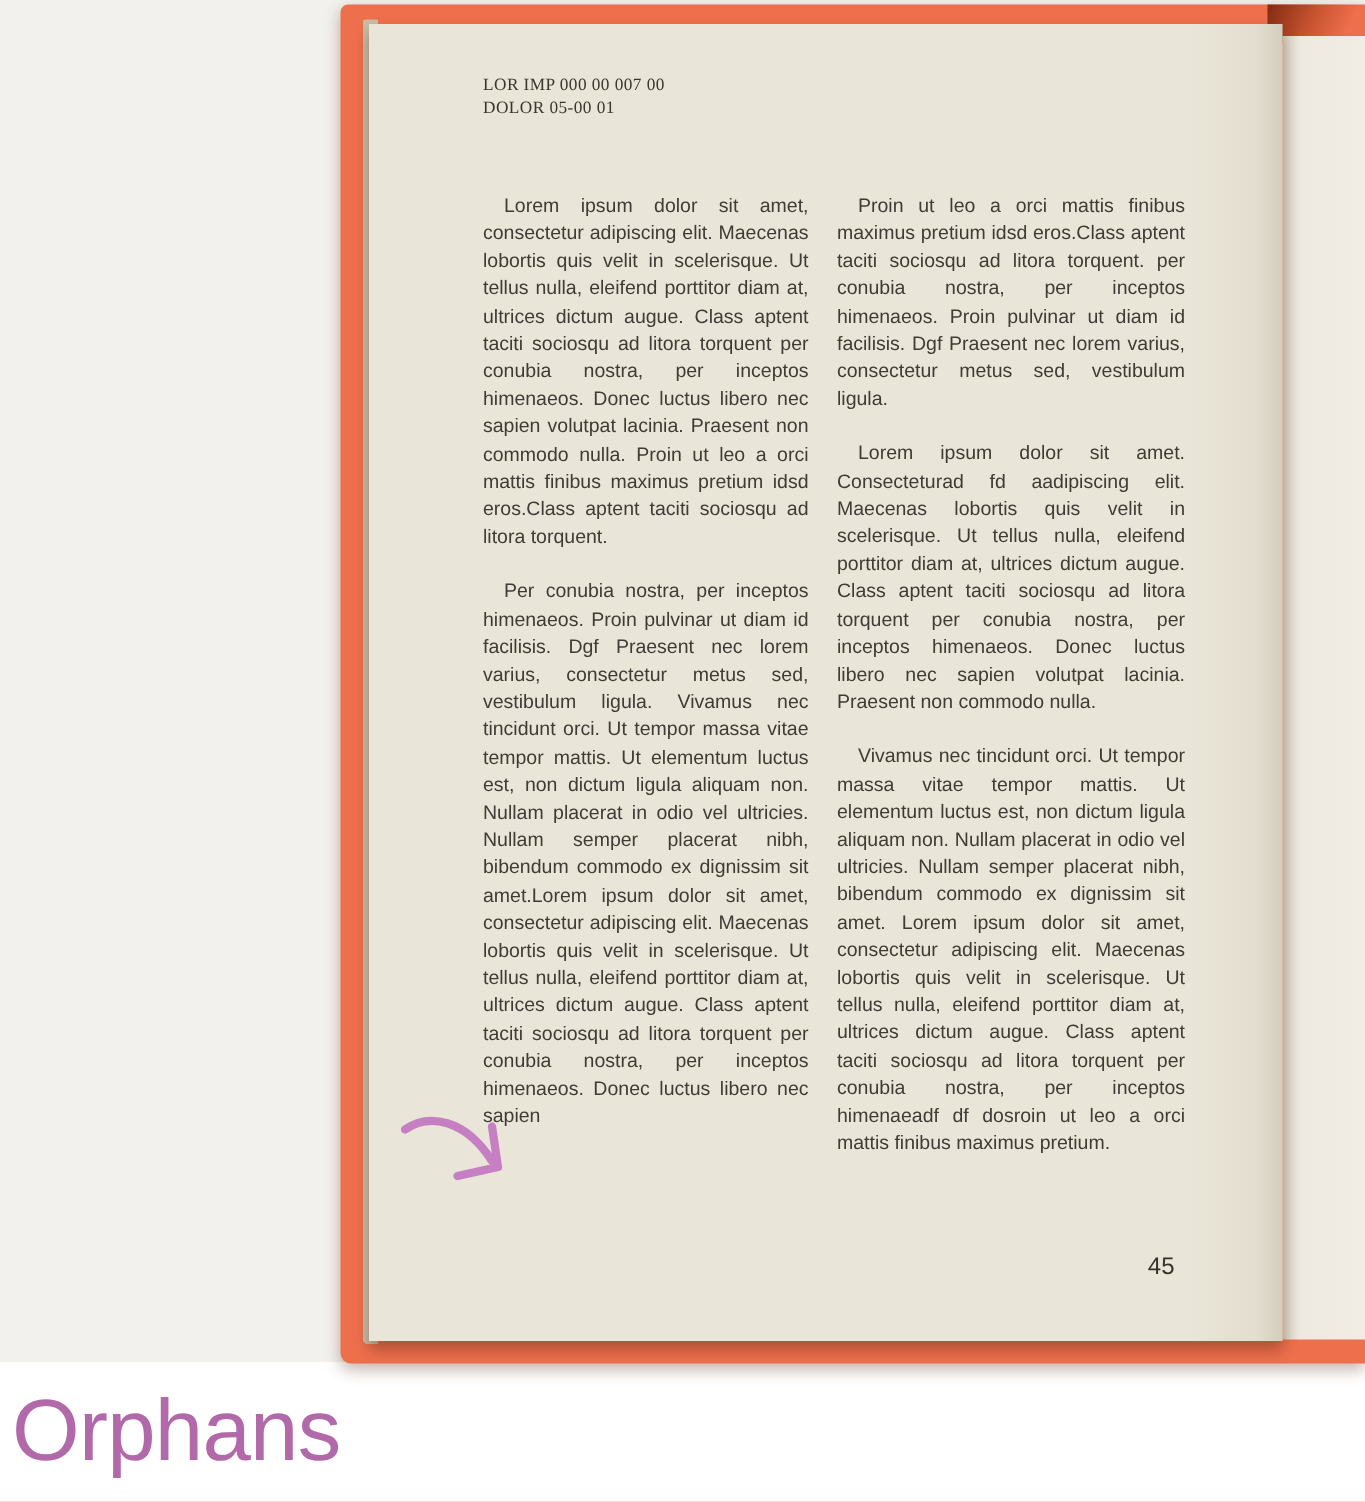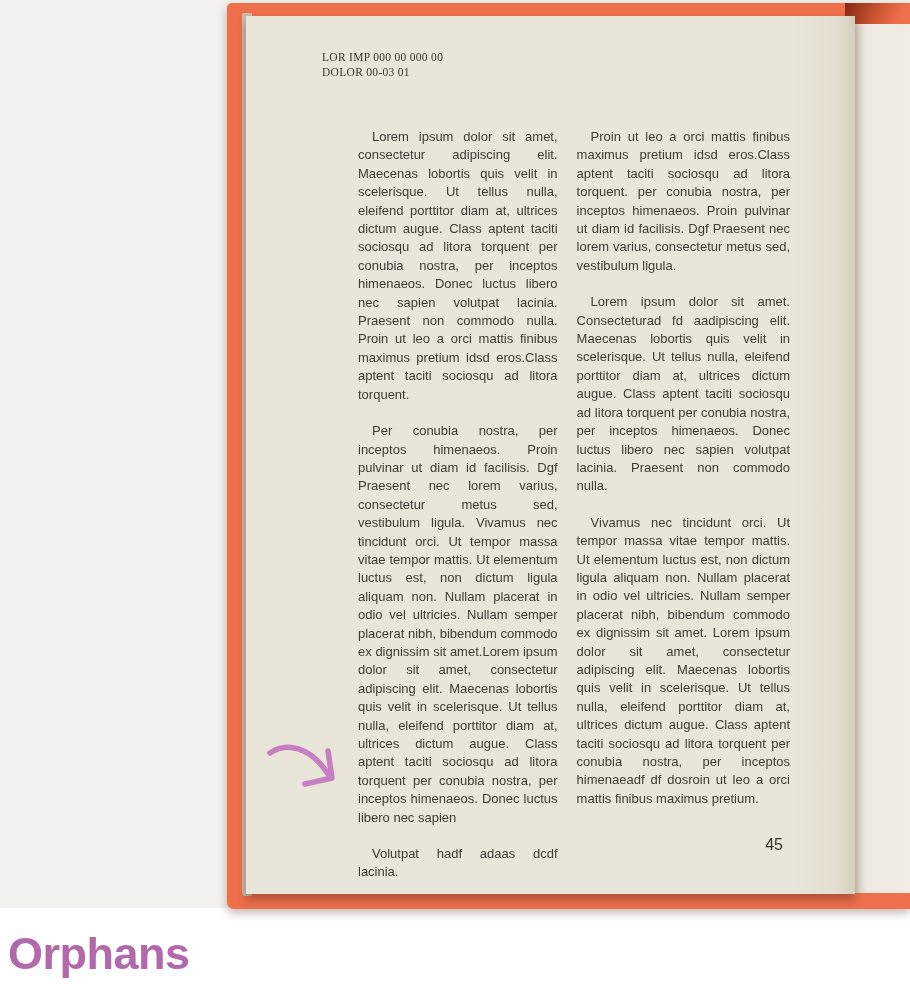--- a/index.html
+++ b/index.html
@@ -44,21 +44,21 @@
   .running-header{
     position:absolute;left:76px;top:34px;
     font-family:"Liberation Serif",serif;
     font-size:11.5px;line-height:15px;letter-spacing:.3px;
     color:#3c362e;
   }
   .columns{
     position:absolute;left:76px;top:112px;width:468px;
     display:flex;gap:19px;
   }
-  .col1{width:217px;margin-left:36px;}
+  .col1{width:217px;}
   .col2{width:232px;}
   .columns p{
     margin:0 0 18px;
     font-size:13px;line-height:18.4px;
     text-align:justify;
     text-indent:14px;
     color:#3f3b35;
   }
   .columns p:last-child{margin-bottom:0;}
   .page-number{
@@ -66,51 +66,50 @@
     font-size:16px;color:#36322c;
   }
   .orphan-arrow{
     position:absolute;left:4px;top:724px;
     width:96px;height:60px;
     z-index:3;
   }
   
   .caption{
     position:absolute;left:8px;top:930px;
-    font-size:45px;line-height:48px;
-    font-weight:bold;letter-spacing:-.5px;
+    font-size:58px;line-height:48px;
+    font-weight:normal;letter-spacing:-.5px;
     color:#b269aa;
   }
 </style>
 </head>
 <body>
 
 <div class="stage">
 
   <div class="bottom-band"></div>
 
   <div class="book">
     <div class="cover">
       <div class="cover-fold"></div>
     </div>
     <div class="stack-edge"></div>
     <div class="right-page"></div>
 
     <div class="page">
 
       <div class="running-header">
-        <div>LOR IMP 000 00 000 00</div>
-        <div>DOLOR 00-03 01</div>
+        <div>LOR IMP 000 00 007 00</div>
+        <div>DOLOR 05-00 01</div>
       </div>
 
       <div class="columns">
         <div class="col1">
           <p>Lorem ipsum dolor sit amet, consectetur adipiscing elit. Maecenas lobortis quis velit in scelerisque. Ut tellus nulla, eleifend porttitor diam at, ultrices dictum augue. Class aptent taciti sociosqu ad litora torquent per conubia nostra, per inceptos himenaeos. Donec luctus libero nec sapien volutpat lacinia. Praesent non commodo nulla. Proin ut leo a orci mattis finibus maximus pretium idsd eros.Class aptent taciti sociosqu ad litora torquent.</p>
           <p>Per conubia nostra, per inceptos himenaeos. Proin pulvinar ut diam id facilisis. Dgf Praesent nec lorem varius, consectetur metus sed, vestibulum ligula. Vivamus nec tincidunt orci. Ut tempor massa vitae tempor mattis. Ut elementum luctus est, non dictum ligula aliquam non. Nullam placerat in odio vel ultricies. Nullam semper placerat nibh, bibendum commodo ex dignissim sit amet.Lorem ipsum dolor sit amet, consectetur adipiscing elit. Maecenas lobortis quis velit in scelerisque. Ut tellus nulla, eleifend porttitor diam at, ultrices dictum augue. Class aptent taciti sociosqu ad litora torquent per conubia nostra, per inceptos himenaeos. Donec luctus libero nec sapien</p>
-          <p>Volutpat  hadf adaas dcdf lacinia.</p>
         </div>
         <div class="col2">
           <p>Proin ut leo a orci mattis finibus maximus pretium idsd eros.Class aptent taciti sociosqu ad litora torquent. per conubia nostra, per inceptos himenaeos. Proin pulvinar ut diam id facilisis. Dgf Praesent nec lorem varius, consectetur metus sed, vestibulum ligula.</p>
           <p>Lorem ipsum dolor sit amet. Consecteturad fd aadipiscing elit. Maecenas lobortis quis velit in scelerisque. Ut tellus nulla, eleifend porttitor diam at, ultrices dictum augue. Class aptent taciti sociosqu ad litora torquent per conubia nostra, per inceptos himenaeos. Donec luctus libero nec sapien volutpat lacinia. Praesent non commodo nulla.</p>
           <p>Vivamus nec tincidunt orci. Ut tempor massa vitae tempor mattis. Ut elementum luctus est, non dictum ligula aliquam non. Nullam placerat in odio vel ultricies. Nullam semper placerat nibh, bibendum commodo ex dignissim sit amet. Lorem ipsum dolor sit amet, consectetur adipiscing elit. Maecenas lobortis quis velit in scelerisque. Ut tellus nulla, eleifend porttitor diam at, ultrices dictum augue. Class aptent taciti sociosqu ad litora torquent per conubia nostra, per inceptos himenaeadf df dosroin ut leo a orci mattis finibus maximus pretium.</p>
         </div>
       </div>
 
       <svg class="orphan-arrow" viewBox="0 0 96 60">
         <path d="M20,13 C36,2 60,6 78,34" fill="none" stroke="#c77fc3" stroke-width="5.5" stroke-linecap="round"></path>

